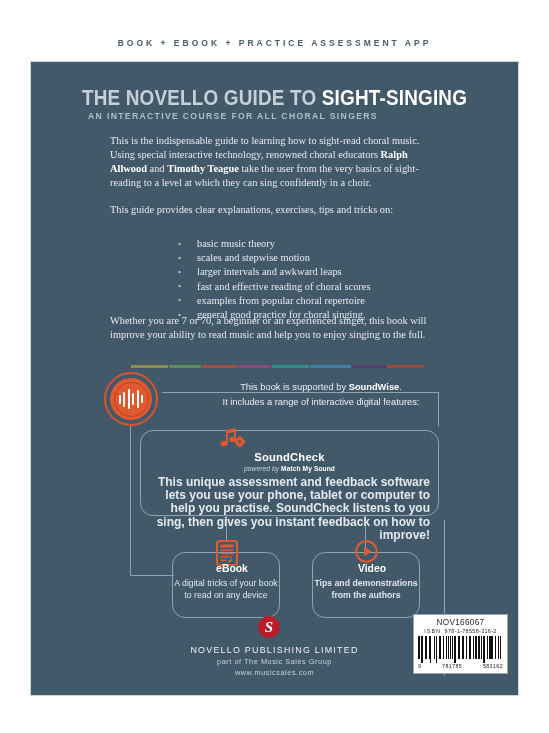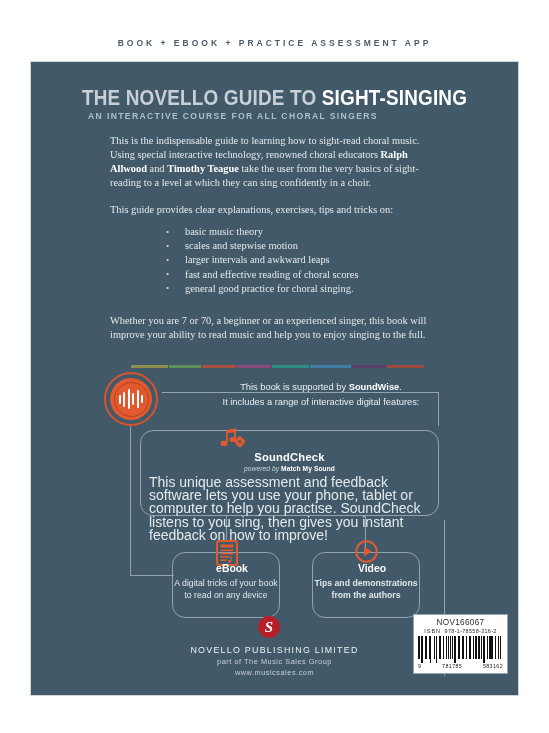--- a/index.html
+++ b/index.html
@@ -57,21 +57,21 @@
     color:#e4eaed;
     text-align:left;
   }
   .copy b{font-weight:bold;color:#ffffff;}
   #para1{top:72px;}
   #para2{top:141px;}
   #para3{top:252px;}
 
   ul.bullets{
     position:absolute;left:133px;top:163px;
-    margin:0;padding:0;list-style:none;
+    margin:12px;padding:0;list-style:none;
     font-family:"Liberation Serif", serif;
     font-size:10.4px;line-height:14.2px;color:#e4eaed;
   }
   ul.bullets li{position:relative;padding-left:21px;}
   ul.bullets li:before{
     content:"\2022";position:absolute;left:2px;top:-0.5px;
     font-size:9px;color:#c8d2d8;
   }
 
   
@@ -132,22 +132,22 @@
     position:absolute;left:109px;top:389px;width:299px;text-align:center;
     font-size:11.2px;font-weight:bold;color:#ffffff;letter-spacing:0.2px;
   }
   .sc-power{
     position:absolute;left:109px;top:403px;width:299px;text-align:center;
     font-size:6.6px;color:#cbd6dc;letter-spacing:0.1px;
   }
   .sc-power i{font-style:italic;}
   .sc-power b{font-weight:bold;color:#ffffff;font-style:normal;}
   .sc-body{
-    position:absolute;left:118px;top:414px;width:281px;text-align:left;
-    font-size:14px;line-height:13.2px;color:#e3eaee;
+    position:absolute;left:118px;top:414px;width:281px;text-align:right;
+    font-size:12px;line-height:13.2px;color:#e3eaee;font-weight:bold;
   }
 
   .card-title{
     position:absolute;width:120px;text-align:center;top:501px;
     font-size:10.4px;font-weight:bold;color:#ffffff;
   }
   .card-title.ebook{left:141px;}
   .card-title.video{left:281px;}
   .card-body{
     position:absolute;width:112px;text-align:center;top:515px;
@@ -222,20 +222,21 @@
 
     <div class="copy" id="para2">This guide provides clear explanations, exercises, tips and tricks on:</div>
 
     <div class="copy" id="para1"><span>This is the indispensable guide to learning how to sight-read choral music. Using special interactive technology, renowned choral educators </span><b>Ralph Allwood</b><span> and </span><b>Timothy Teague</b><span> take the user from the very basics of sight-reading to a level at which they can sing confidently in a choir.</span></div>
 
     <ul class="bullets">
       <li>basic music theory</li>
       <li>scales and stepwise motion</li>
       <li>larger intervals and awkward leaps</li>
       <li>fast and effective reading of choral scores</li>
+      <li>examples from popular choral repertoire</li>
       <li>general good practice for choral singing.</li>
     </ul>
 
     <div class="copy" id="para3">Whether you are 7 or 70, a beginner or an experienced singer, this book will improve your ability to read music and help you to enjoy singing to the full.</div>
 
     <div class="colorbar" id="colorbar">
         <i style="background: rgb(141, 143, 78); flex: 13 0 auto; margin-right: 1px;"></i>
         <i style="background: rgb(93, 143, 90); flex: 11 0 auto; margin-right: 1px;"></i>
         <i style="background: rgb(166, 80, 63); flex: 12 0 auto; margin-right: 1px;"></i>
         <i style="background: rgb(139, 74, 122); flex: 12 0 auto; margin-right: 1px;"></i>

